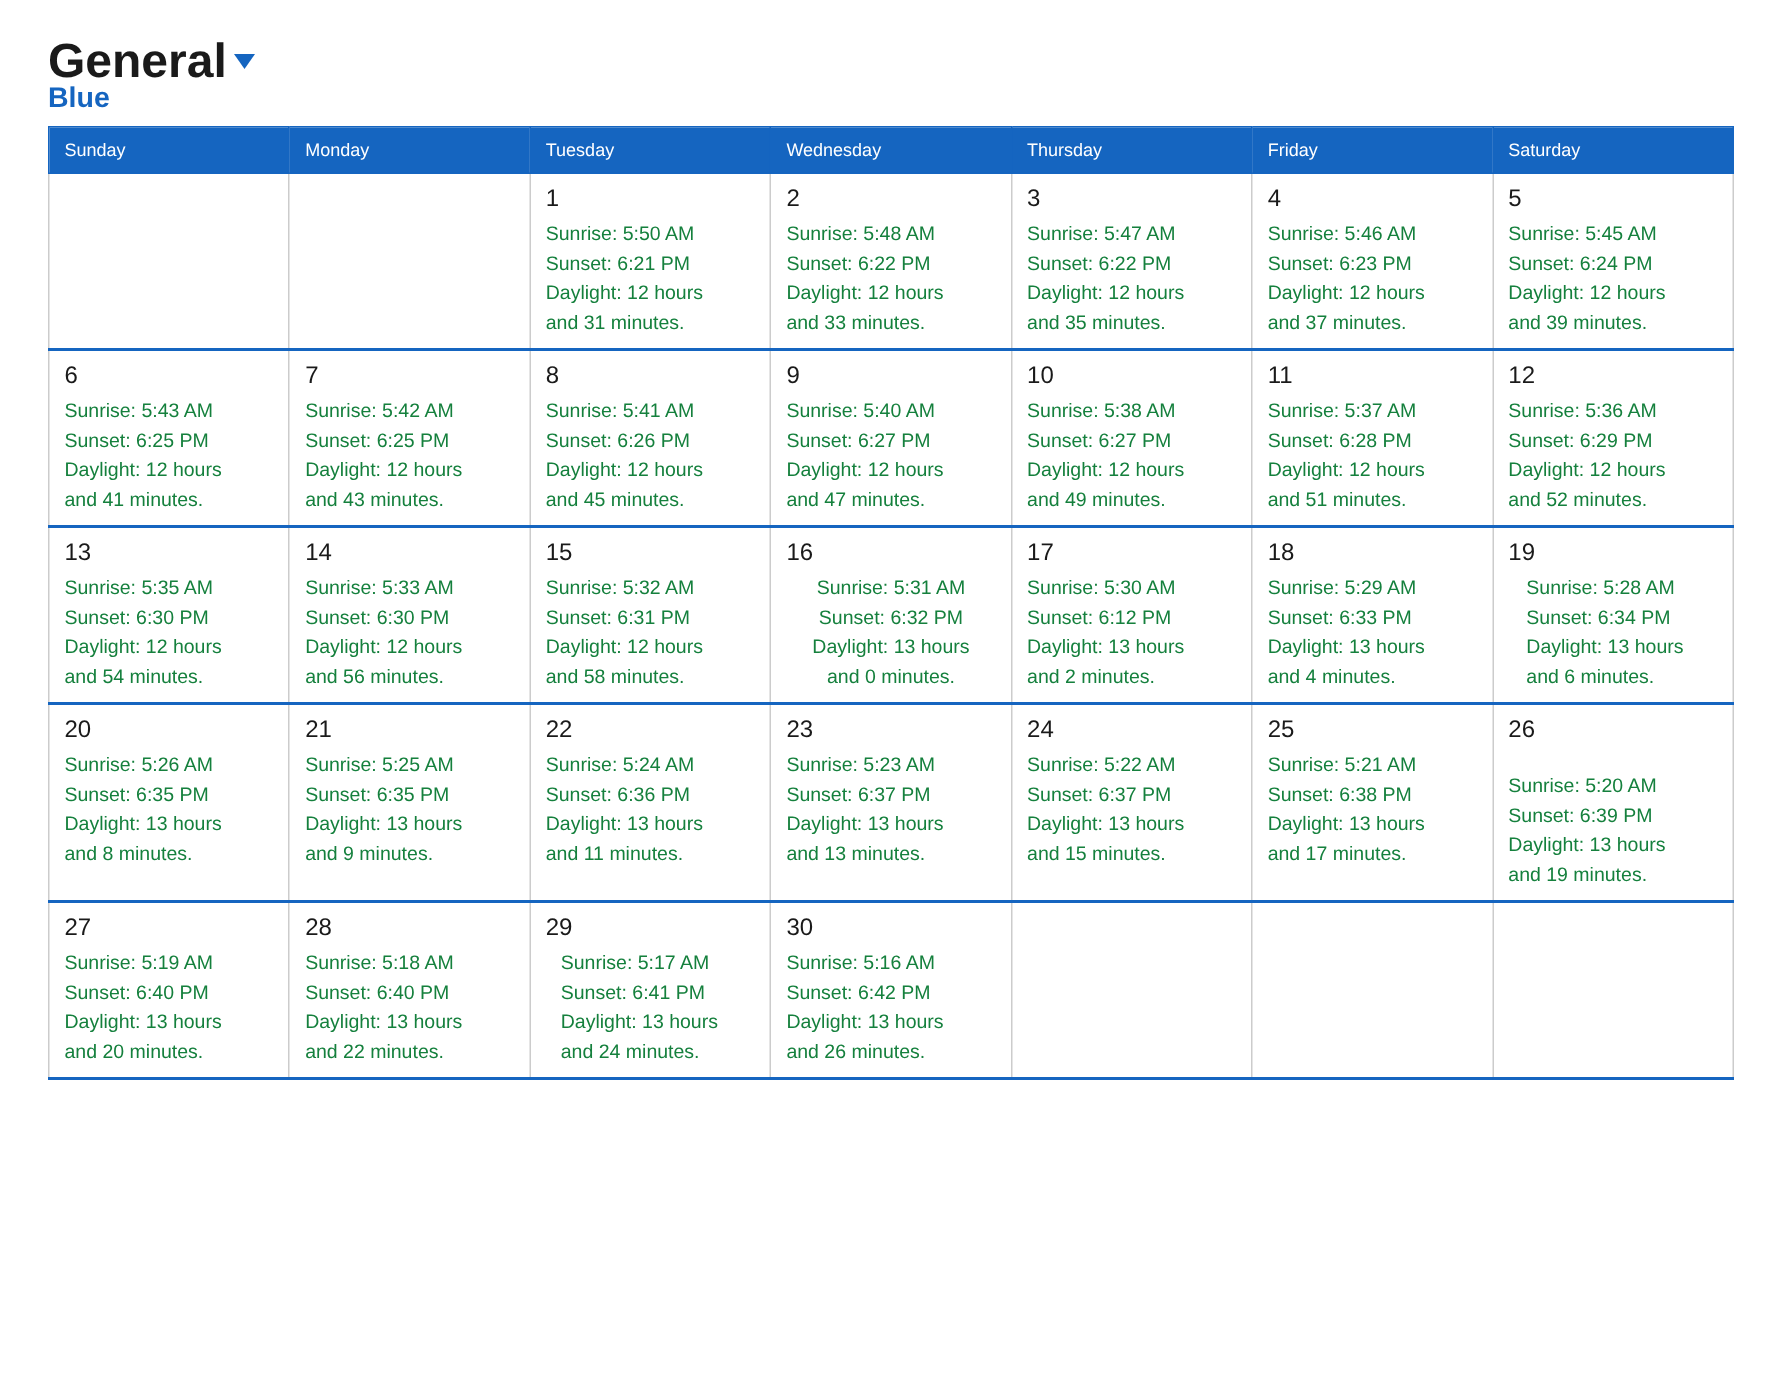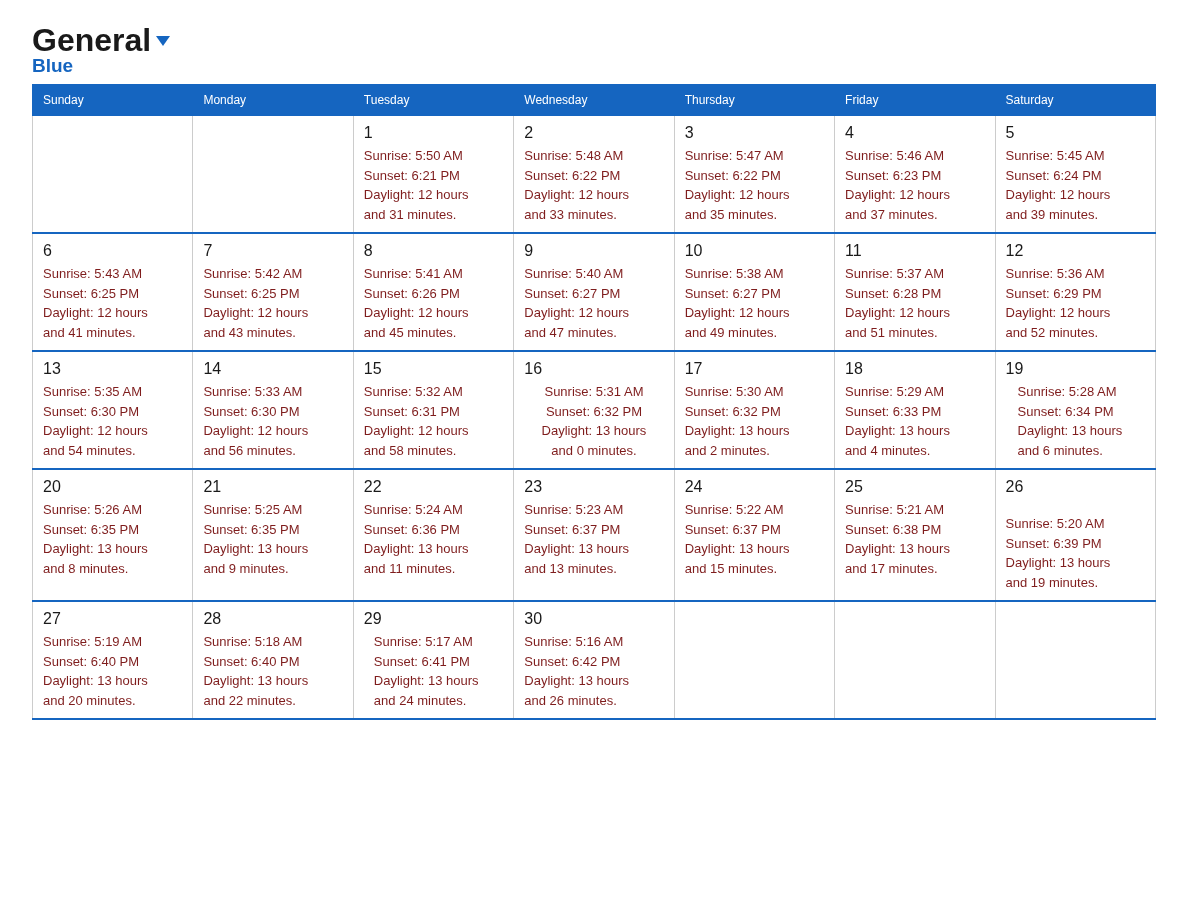--- a/index.html
+++ b/index.html
@@ -81,21 +81,21 @@
       border-bottom: 2px solid #1565c0;
     }
     .day-number {
       font-size: 16px;
       color: #1a1a1a;
       margin-bottom: 4px;
       display: block;
     }
     .day-info {
       font-size: 13px;
-      color: #7f1d1d;
+      color: #15803d;
       line-height: 1.5;
     }
     .empty-cell {
       background: #ffffff;
     }
     .logo-icon {
       display: inline-flex;
       align-items: center;
     }
   </style>
@@ -246,21 +246,21 @@
         <td>
           <span class="day-number">16</span>
           <div class="day-info" style="white-space: pre-line; text-align: center;">Sunrise: 5:31 AM
 Sunset: 6:32 PM
 Daylight: 13 hours
 and 0 minutes.</div>
         </td>
         <td>
           <span class="day-number">17</span>
           <div class="day-info" style="white-space: pre-line;">Sunrise: 5:30 AM
-Sunset: 6:32 PM
+Sunset: 6:12 PM
 Daylight: 13 hours
 and 2 minutes.</div>
         </td>
         <td>
           <span class="day-number">18</span>
           <div class="day-info" style="white-space: pre-line;">Sunrise: 5:29 AM
 Sunset: 6:33 PM
 Daylight: 13 hours
 and 4 minutes.</div>
         </td>

